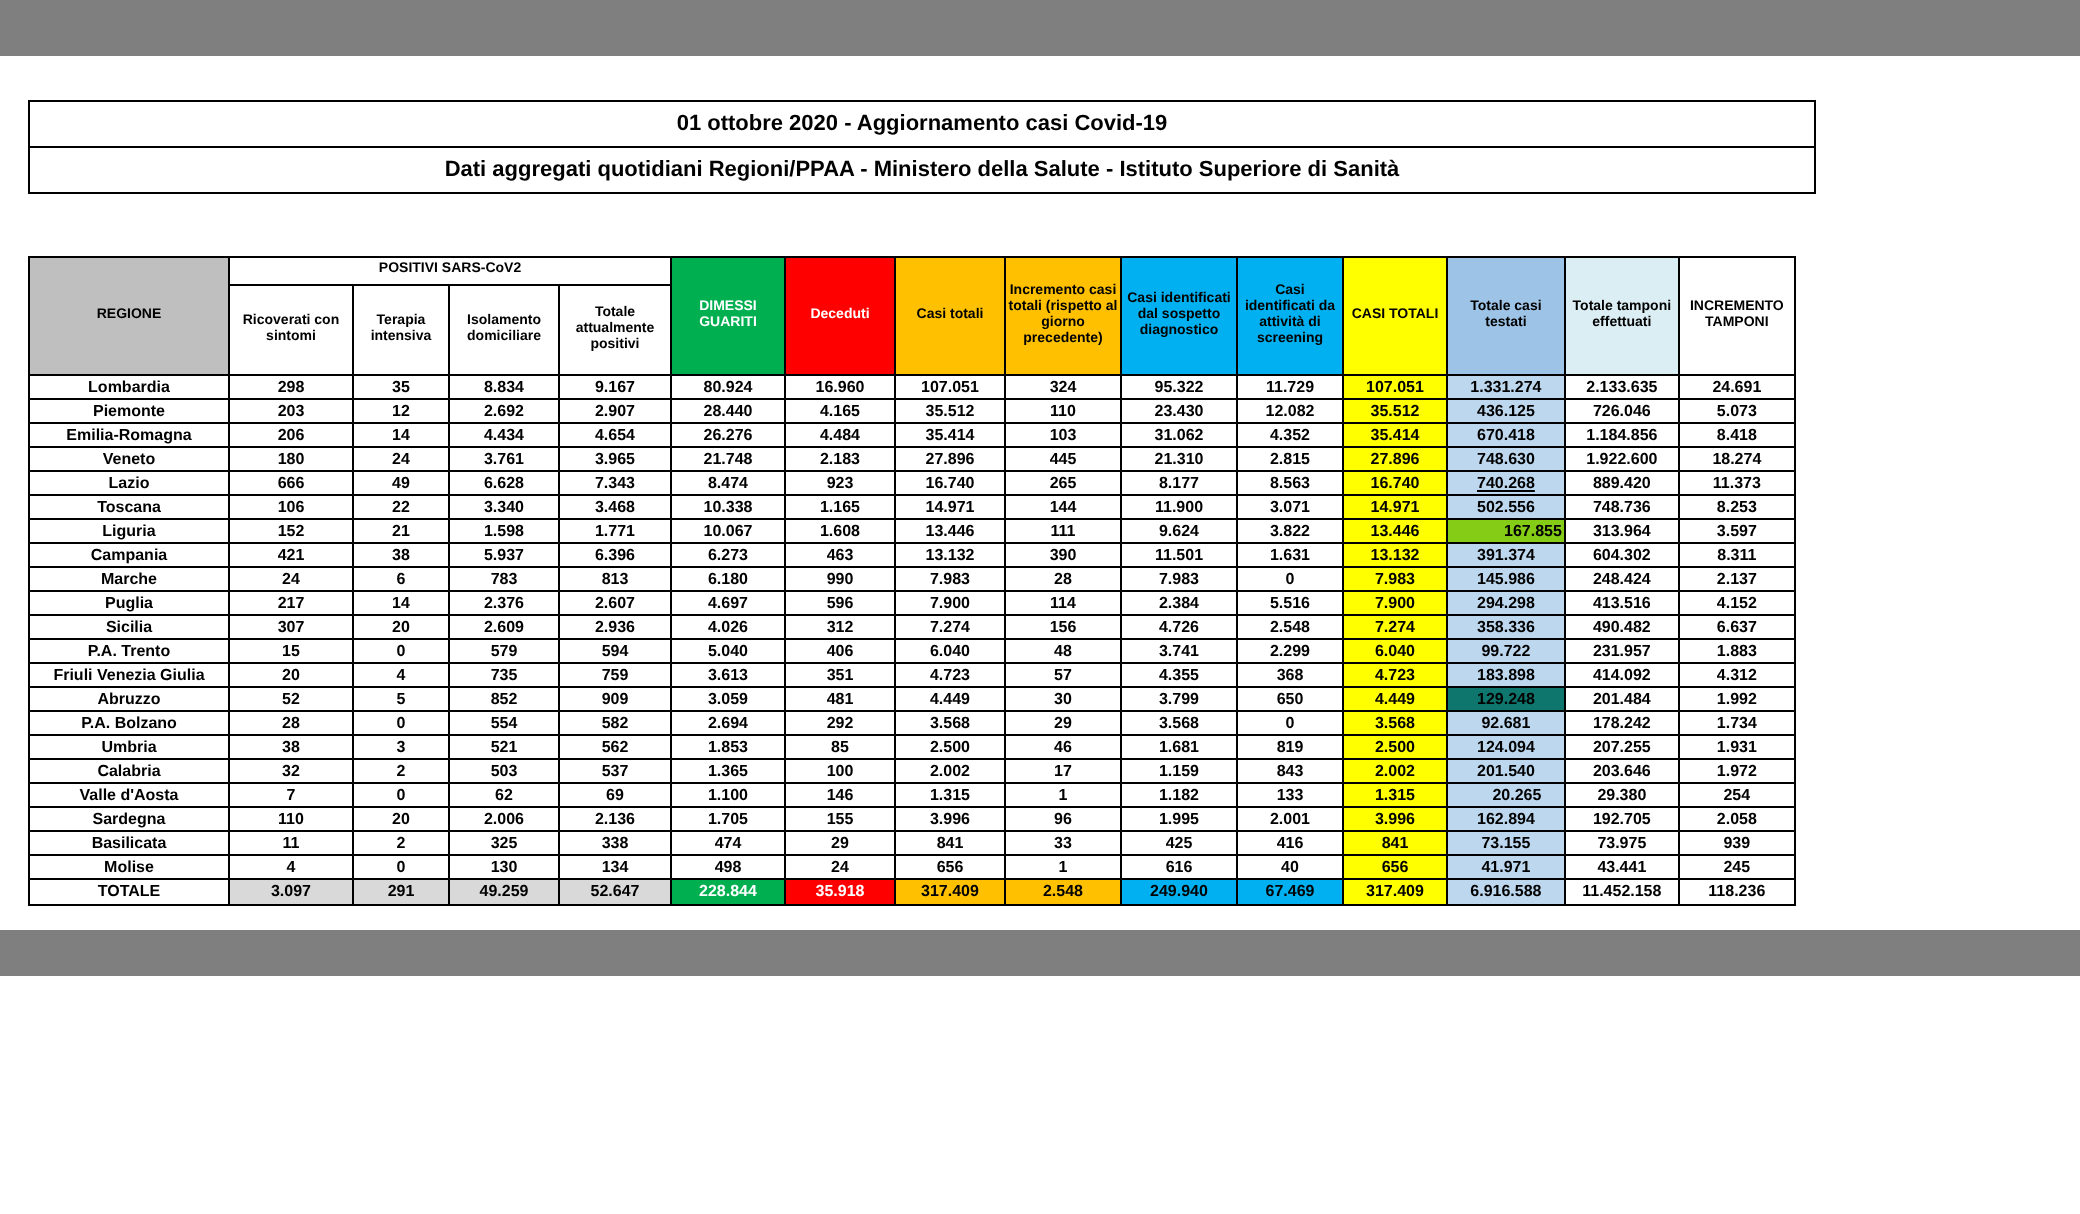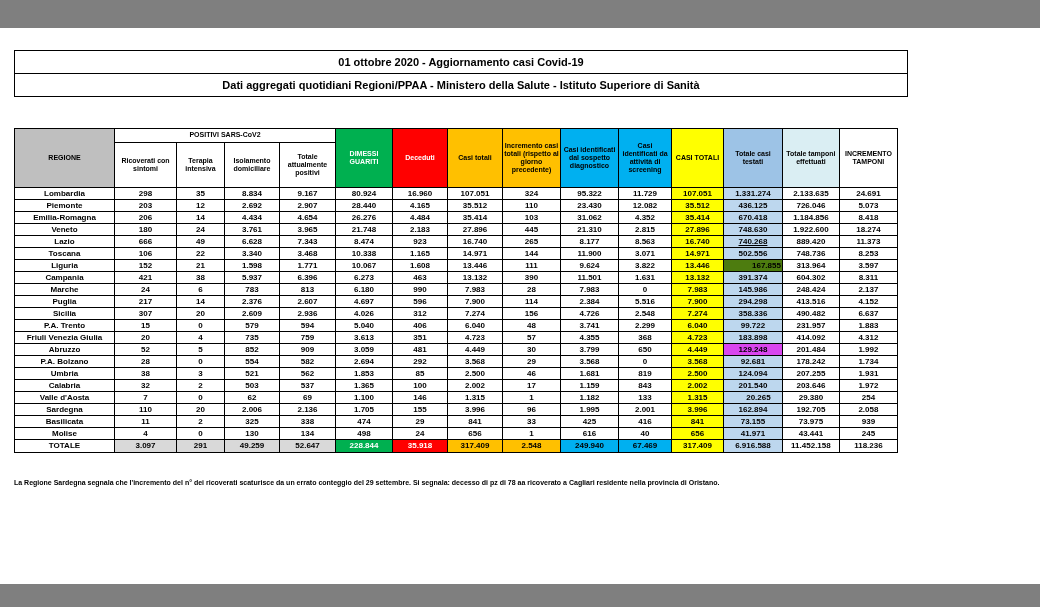--- a/index.html
+++ b/index.html
@@ -1,16 +1,16 @@
 <!DOCTYPE html>
 <html><head>
 <meta charset="utf-8">
 <style>
   html,body{margin:0;padding:0;background:#fff;}
-  .screen{position:relative;width:1040px;height:607px;background:#FFFFFF;overflow:hidden;
+  .screen{position:relative;width:1040px;height:488px;background:#FFFFFF;overflow:hidden;
           font-family:"Liberation Sans",sans-serif;color:#000;}
   .bar{position:absolute;left:0;width:100%;background:#7F7F7F;}
   .bar.top{top:0;height:28px;}
   .bar.bottom{bottom:0;height:23px;}
   .content{position:absolute;top:28px;left:0;right:0;}
 
   .title-box{margin:22px 0 0 14px;width:892px;border:1px solid #000;background:#fff;}
   .title-row{height:22px;line-height:22px;text-align:center;font-weight:bold;font-size:11px;}
   .title-row.first{border-bottom:1px solid #000;}
 
@@ -191,21 +191,21 @@
             <td>21</td>
             <td>1.598</td>
             <td>1.771</td>
             <td>10.067</td>
             <td>1.608</td>
             <td>13.446</td>
             <td>111</td>
             <td>9.624</td>
             <td>3.822</td>
             <td style="background: rgb(255, 255, 0);">13.446</td>
-            <td style="background: #4d7c0f; padding-left: 28px;">167.855</td>
+            <td style="background: #84cc16; padding-left: 28px;">167.855</td>
             <td>313.964</td>
             <td>3.597</td>
           </tr>
           <tr>
             <td class="region">Campania</td>
             <td>421</td>
             <td>38</td>
             <td>5.937</td>
             <td>6.396</td>
             <td>6.273</td>
@@ -310,21 +310,21 @@
             <td>5</td>
             <td>852</td>
             <td>909</td>
             <td>3.059</td>
             <td>481</td>
             <td>4.449</td>
             <td>30</td>
             <td>3.799</td>
             <td>650</td>
             <td style="background: rgb(255, 255, 0);">4.449</td>
-            <td style="background: #d946ef; margin-left: 10px;">129.248</td>
+            <td style="background: #0f766e; margin-left: 10px;">129.248</td>
             <td>201.484</td>
             <td>1.992</td>
           </tr>
           <tr>
             <td class="region">P.A. Bolzano</td>
             <td>28</td>
             <td>0</td>
             <td>554</td>
             <td>582</td>
             <td>2.694</td>

